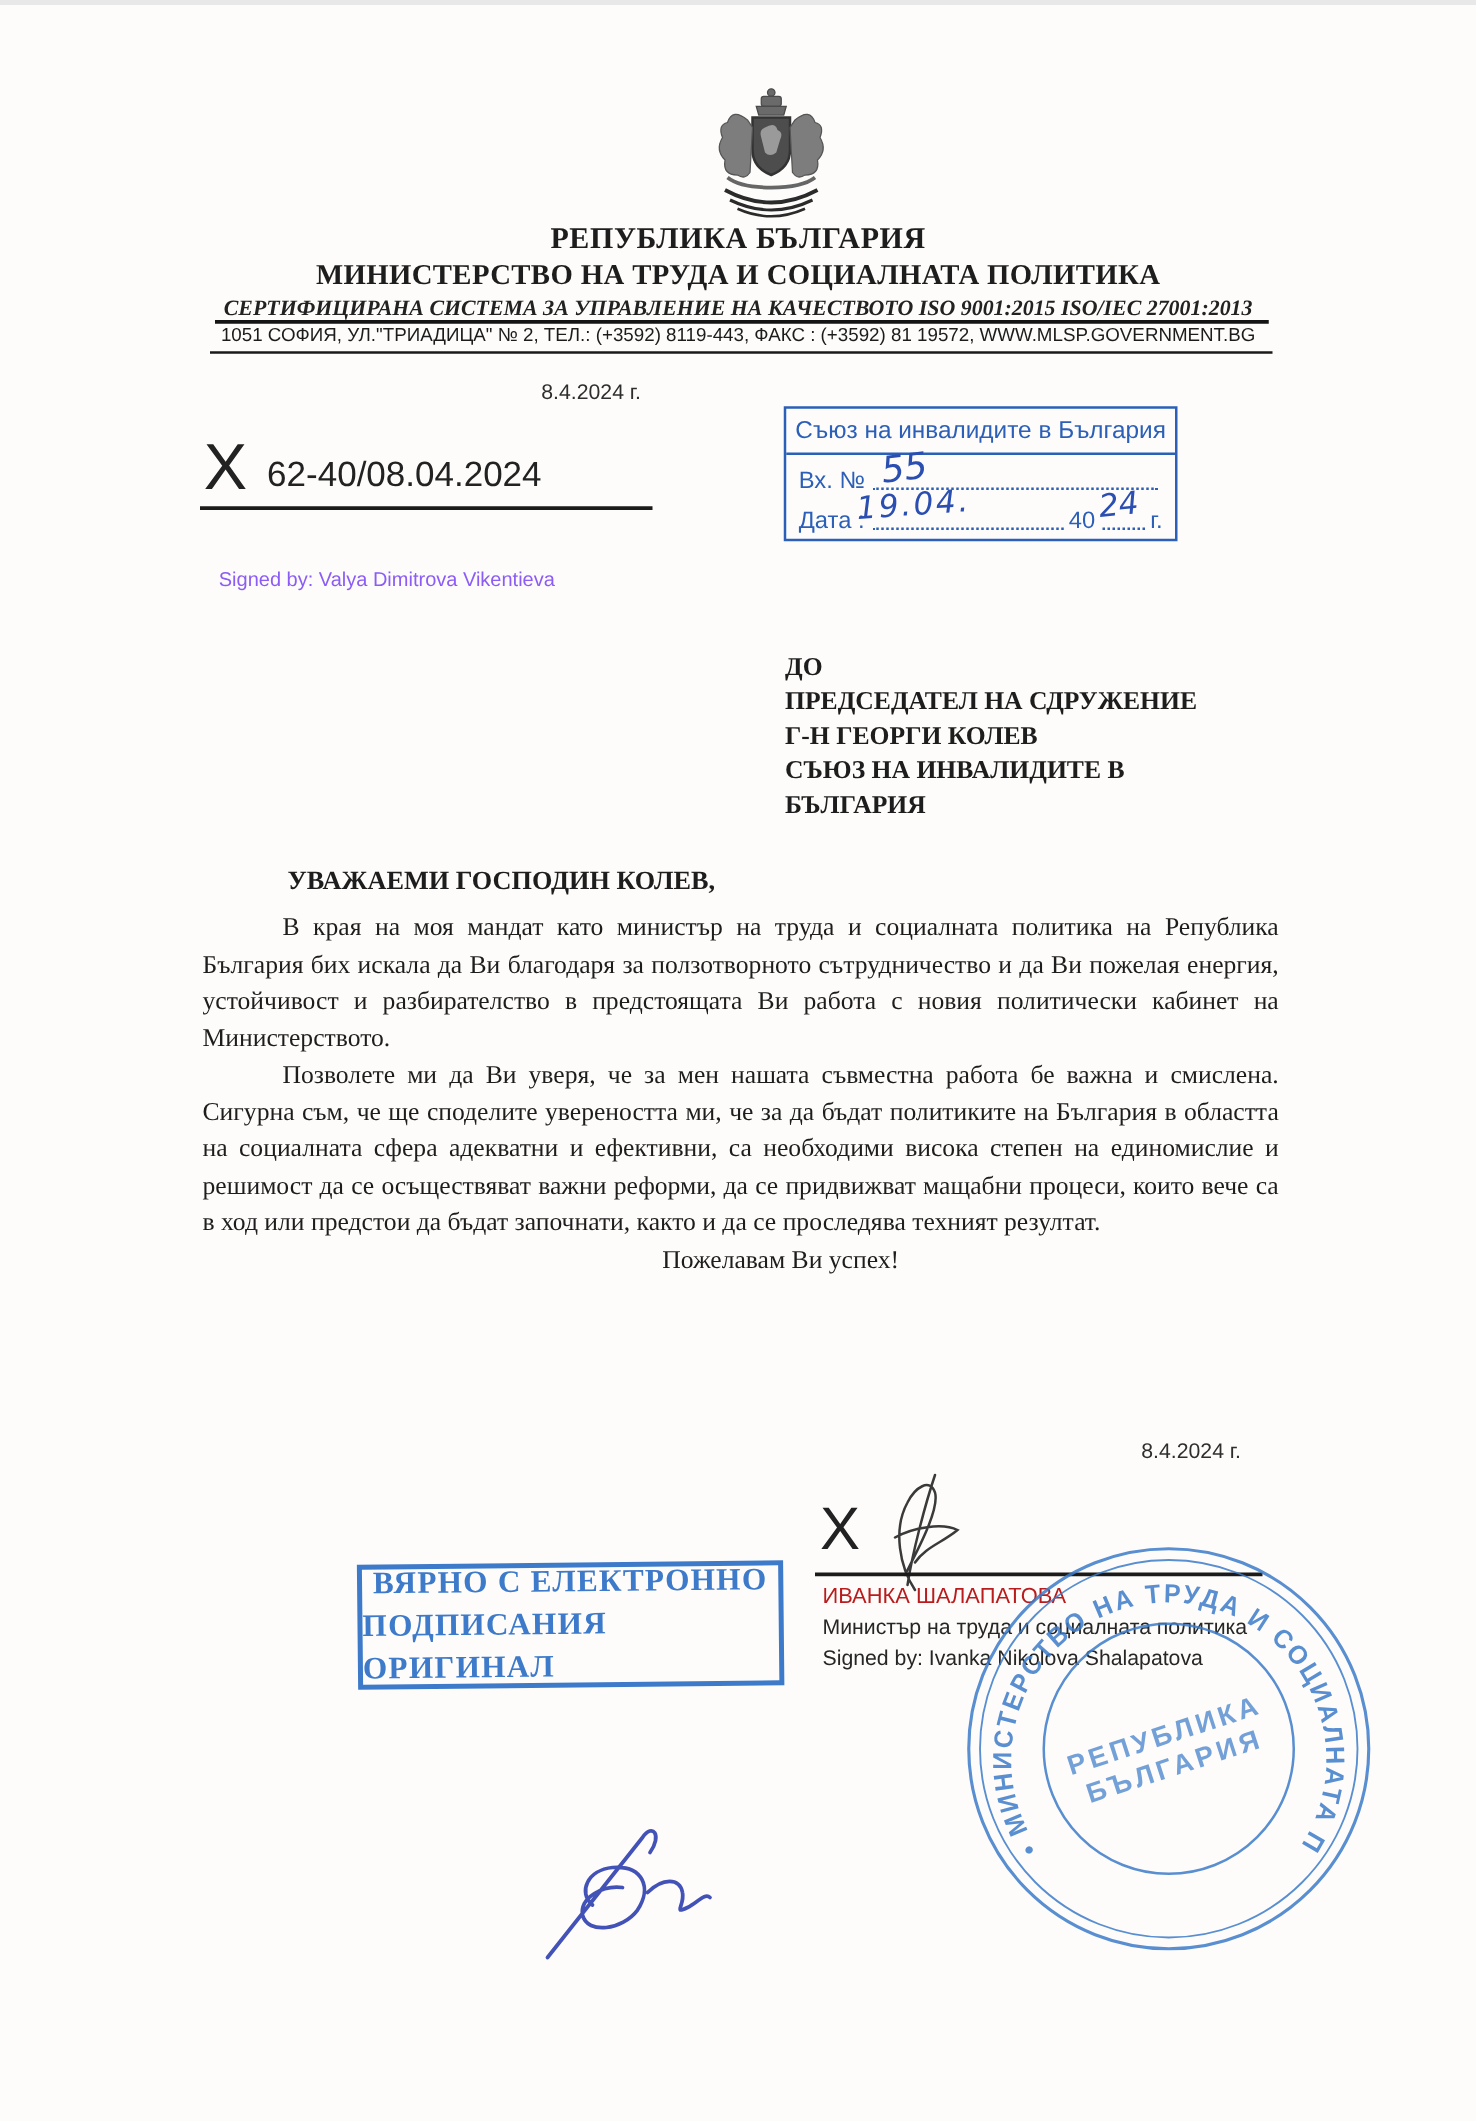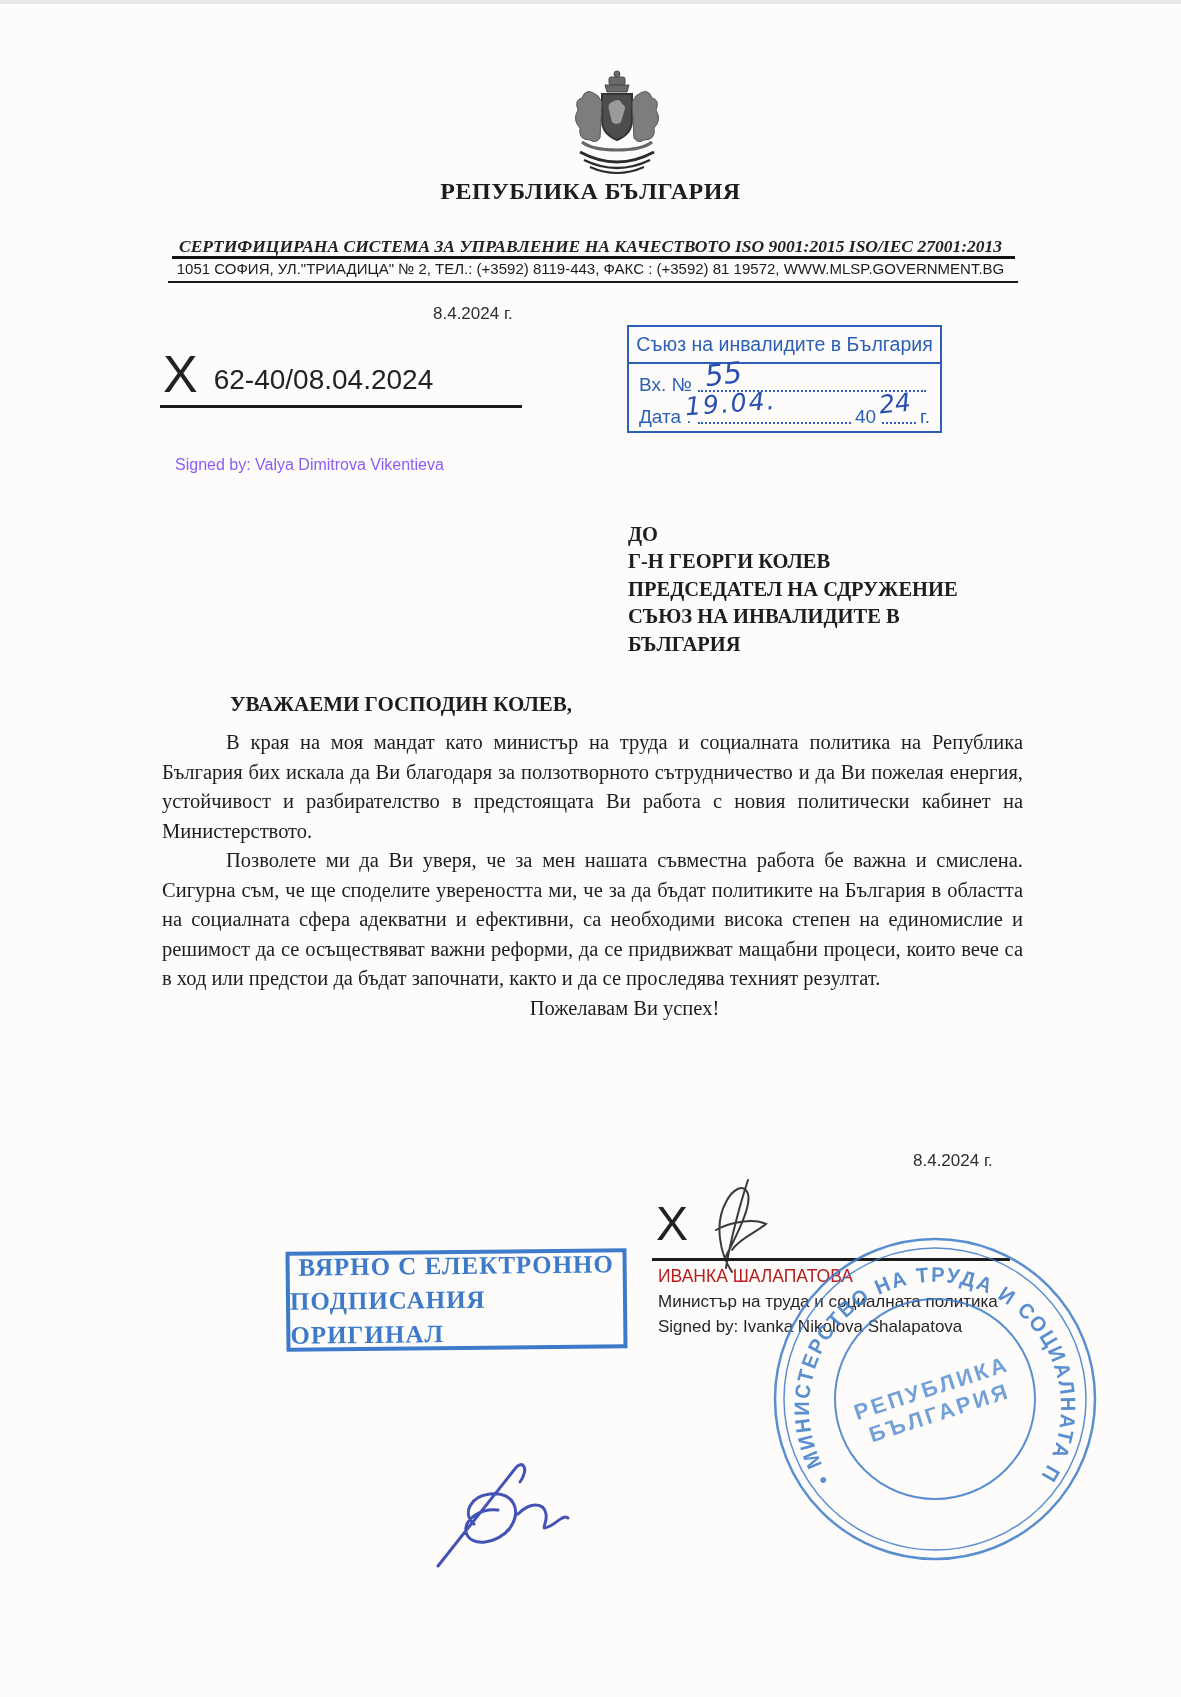--- a/index.html
+++ b/index.html
@@ -98,20 +98,21 @@
 
       <path d="M30 76 q10 8 35 8 q25 0 35 -8" stroke="#666" stroke-width="3"></path>
 
       <path d="M28 86 q37 20 74 0" stroke="#2b2b2b" stroke-width="3"></path>
       <path d="M32 94 q33 16 66 0" stroke="#2b2b2b" stroke-width="2.5"></path>
       <path d="M38 101 q27 12 54 0" stroke="#2b2b2b" stroke-width="2"></path>
     </g>
   </svg>
 
   <div class="hdr-line hdr-republic">РЕПУБЛИКА БЪЛГАРИЯ</div>
+  <div class="hdr-line hdr-ministry">МИНИСТЕРСТВО НА ТРУДА И СОЦИАЛНАТА ПОЛИТИКА</div>
   <div class="hdr-cert">СЕРТИФИЦИРАНА СИСТЕМА ЗА УПРАВЛЕНИЕ НА КАЧЕСТВОТО  ISO 9001:2015   ISO/IEC 27001:2013</div>
   <div class="rule1"></div>
   <div class="hdr-addr">1051 СОФИЯ, УЛ."ТРИАДИЦА" № 2, ТЕЛ.: (+3592) 8119-443, ФАКС : (+3592) 81 19572, WWW.MLSP.GOVERNMENT.BG</div>
   <div class="rule2"></div>
 
   <div class="date-top">8.4.2024 г.</div>
 
   <div class="ref-row">
     <span class="ref-x">X</span>
     <span class="ref-num">62-40/08.04.2024</span>
@@ -132,22 +133,22 @@
       <span class="leader small"></span>
       <span>г.</span>
     </div>
     <span class="hand hand-55">55</span>
     <span class="hand hand-date">19.04.</span>
     <span class="hand hand-year">24</span>
   </div>
 
   <div class="addressee">
     <div>ДО</div>
+    <div>ПРЕДСЕДАТЕЛ НА СДРУЖЕНИЕ</div>
     <div>Г-Н ГЕОРГИ КОЛЕВ</div>
-    <div>ПРЕДСЕДАТЕЛ НА СДРУЖЕНИЕ</div>
     <div>СЪЮЗ НА ИНВАЛИДИТЕ В</div>
     <div>БЪЛГАРИЯ</div>
   </div>
 
   <div class="salutation">УВАЖАЕМИ ГОСПОДИН КОЛЕВ,</div>
   <div class="body-block">
     <p>В края на моя мандат като министър на труда и социалната политика на Република България бих искала да Ви благодаря за ползотворното сътрудничество и да Ви пожелая енергия, устойчивост и разбирателство в предстоящата Ви работа с новия политически кабинет на Министерството.</p>
     <p>Позволете ми да Ви уверя, че за мен нашата съвместна работа бе важна и смислена. Сигурна съм, че ще споделите увереността ми, че за да бъдат политиките на България в областта на социалната сфера адекватни и ефективни, са необходими висока степен на единомислие и решимост да се осъществяват важни реформи, да се придвижват мащабни процеси, които вече са в ход или предстои да бъдат започнати, както и да се проследява техният резултат.</p>
     <p class="nojust">Пожелавам Ви успех!</p>
   </div>

